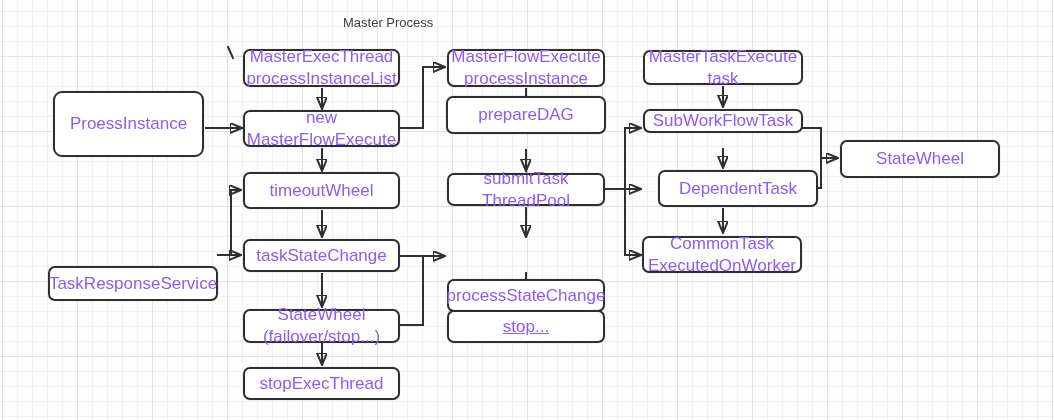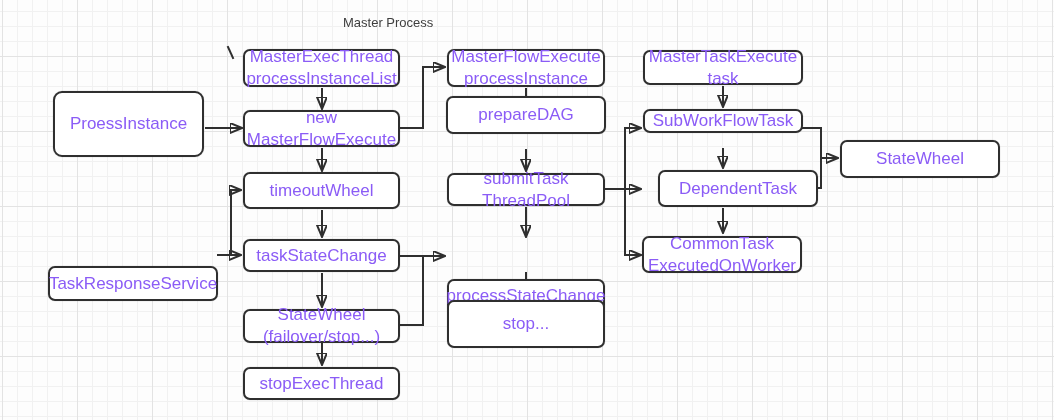--- a/index.html
+++ b/index.html
@@ -118,21 +118,21 @@
   <div class="node" style="left:243px; top:309px; width:157px; height:34px;">StateWheel
 (failover/stop...)</div>
   <div class="node" style="left:243px; top:367px; width:157px; height:33px;">stopExecThread</div>
 
   <div class="node" style="left:447px; top:49px;  width:158px; height:38px;">MasterFlowExecute
 processInstance</div>
   <div class="node" style="left:446px; top:96px; width:160px; height:38px;border-radius:7px;">prepareDAG</div>
   <div class="node" style="left:447px; top:173px; width:158px; height:33px;">submitTask
 ThreadPool</div>
   <div class="node" style="left:447px; top:239px; width:158px; height:33px;margin-top:40px;">processStateChange</div>
-  <div class="node" style="left:447px; top:300px; width:158px; height:48px;">stop...</div>
+  <div class="node" style="left:447px; top:310px; width:158px; height:33px;text-decoration:underline;">stop...</div>
 
   <div class="node" style="left:643px; top:50px;  width:160px; height:35px;">MasterTaskExecute
 task</div>
   <div class="node" style="left:643px; top:109px; width:160px; height:24px;">SubWorkFlowTask</div>
   <div class="node" style="left:643px; top:170px; width:160px; height:37px;margin-left:15px;">DependentTask</div>
   <div class="node" style="left:642px; top:236px; width:160px; height:37px;">CommonTask
 ExecutedOnWorker</div>
 
   <div class="node" style="left:840px; top:140px; width:160px; height:38px;">StateWheel</div>
 

